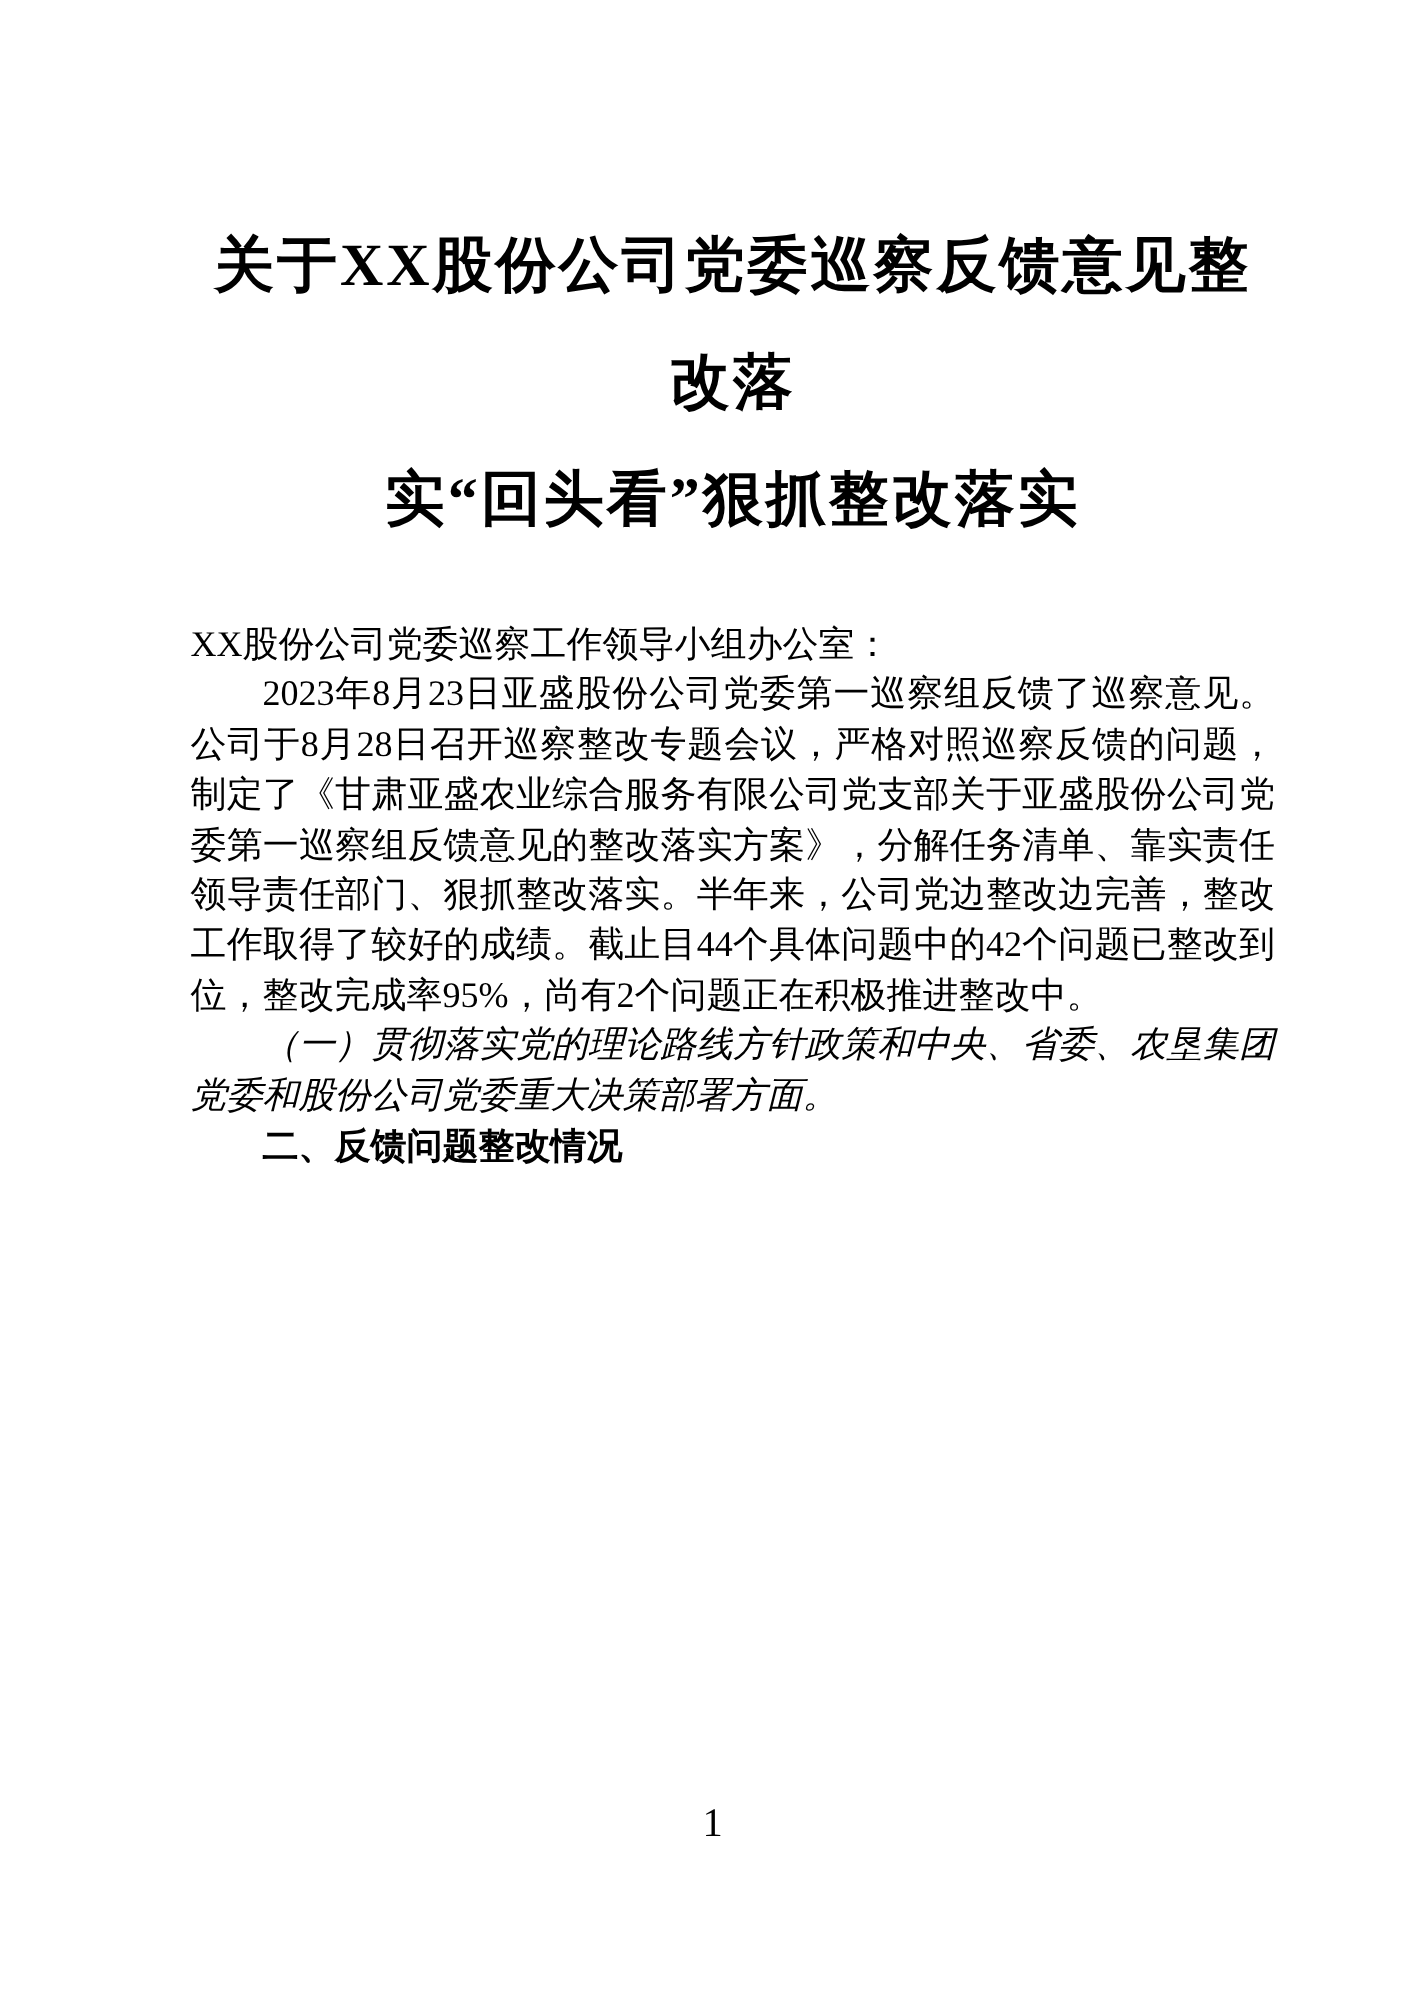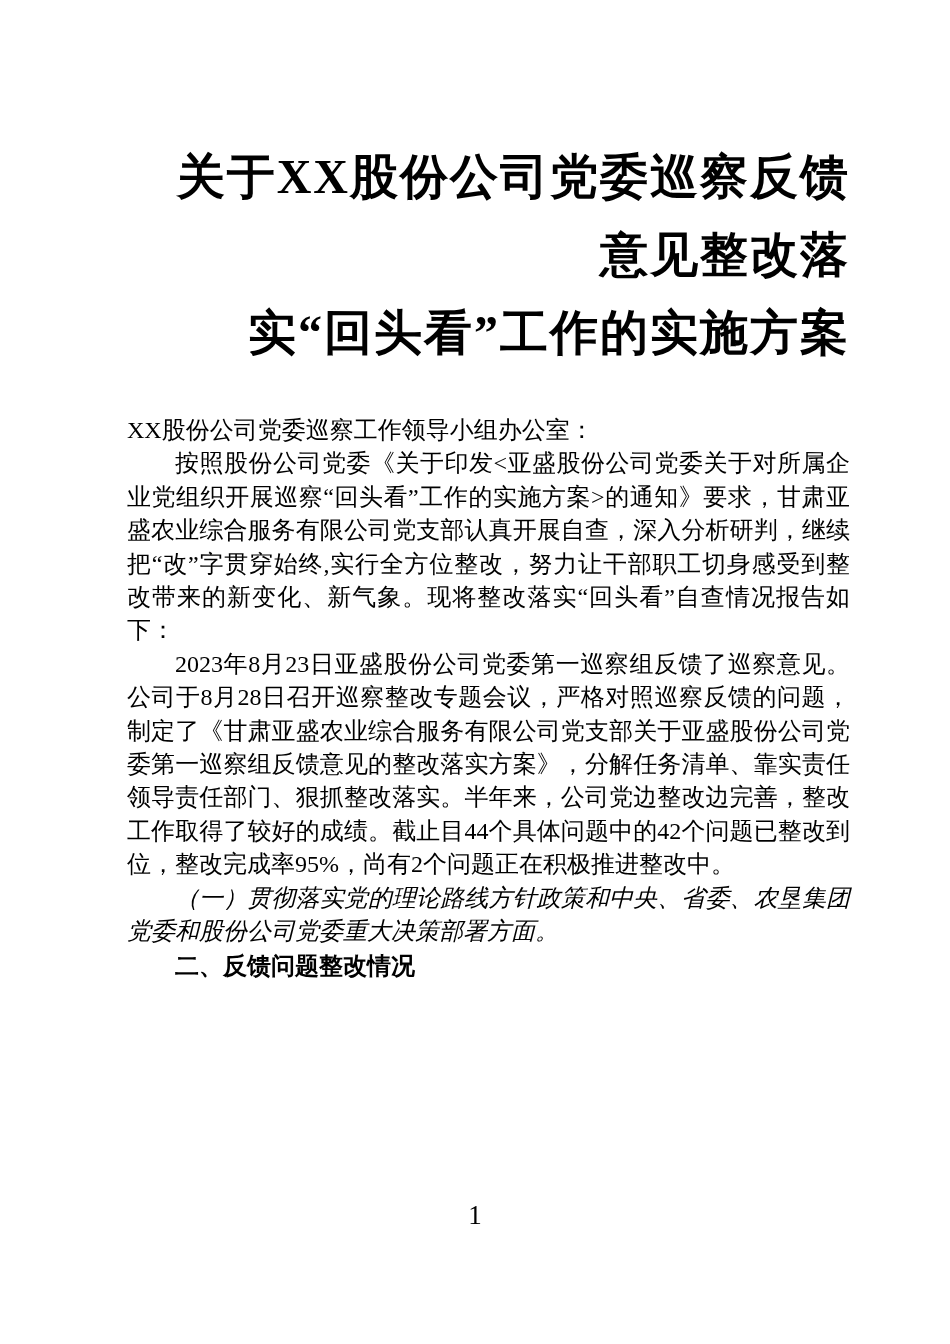--- a/index.html
+++ b/index.html
@@ -12,23 +12,23 @@
     width: 950px;
     height: 1344px;
     box-sizing: border-box;
     background: #ffffff;
     color: #000000;
     overflow: hidden;
     padding: 138px 100px 0 127px;
     font-family: "Liberation Serif", "DejaVu Serif", serif;
   }
   .title {
-    text-align: right;
+    text-align: center;
     font-weight: bold;
-    font-size: 48px;
+    font-size: 40px;
     line-height: 78px;
     letter-spacing: 2px;
     margin: 0 0 42px 0;
     font-family: "Liberation Serif", "DejaVu Serif", serif;
   }
   .body-block {
     font-size: 24px;
     line-height: 33.4px;
     text-align: justify;
   }
@@ -63,27 +63,26 @@
     font-family: "Liberation Serif", "DejaVu Serif", serif;
   }
 </style>
 </head>
 <body>
 
 <div class="page">
 
   <h1 class="title">
     <div>关于XX股份公司党委巡察反馈意见整改落</div>
-    <div>实“回头看”工作的实施方案</div>
+    <div>实“回头看”狠抓整改落实</div>
   </h1>
 
   <div class="body-block">
     <p class="salutation">XX股份公司党委巡察工作领导小组办公室：</p>
 
-    <p class="para">按照股份公司党委《关于印发&lt;亚盛股份公司党委关于对所属企业党组织开展巡察“回头看”工作的实施方案&gt;的通知》要求，甘肃亚盛农业综合服务有限公司党支部认真开展自查，深入分析研判，继续把“改”字贯穿始终,实行全方位整改，努力让干部职工切身感受到整改带来的新变化、新气象。现将整改落实“回头看”自查情况报告如下：</p>
 
 
     <p class="para">2023年8月23日亚盛股份公司党委第一巡察组反馈了巡察意见。公司于8月28日召开巡察整改专题会议，严格对照巡察反馈的问题，制定了《甘肃亚盛农业综合服务有限公司党支部关于亚盛股份公司党委第一巡察组反馈意见的整改落实方案》，分解任务清单、靠实责任领导责任部门、狠抓整改落实。半年来，公司党边整改边完善，整改工作取得了较好的成绩。截止目44个具体问题中的42个问题已整改到位，整改完成率95%，尚有2个问题正在积极推进整改中。</p>
 
     <p class="para kaiti">（一）贯彻落实党的理论路线方针政策和中央、省委、农垦集团党委和股份公司党委重大决策部署方面。</p>
 
     <p class="para heading">二、反馈问题整改情况</p>
 
 
   </div>

